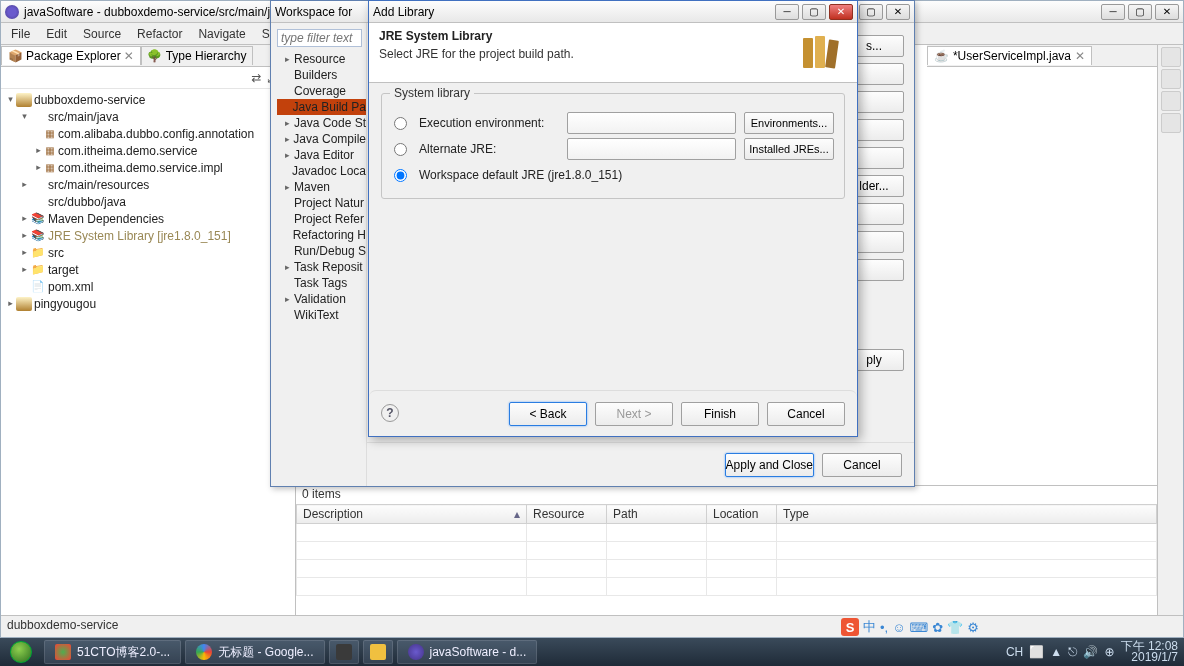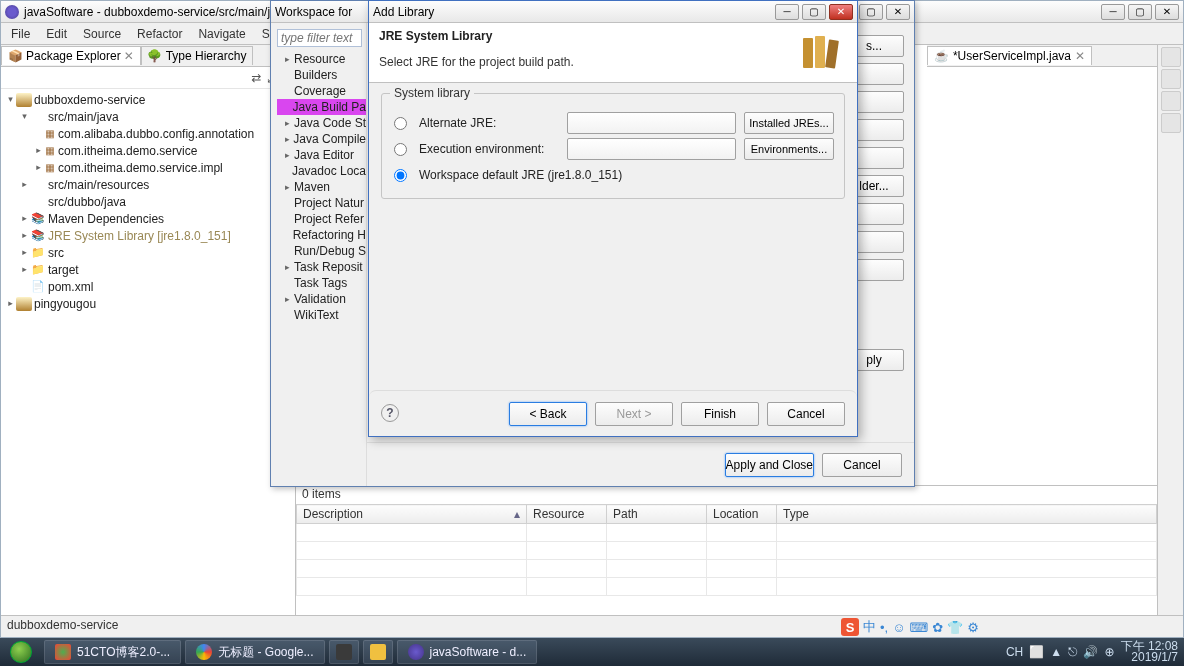--- a/index.html
+++ b/index.html
@@ -53,35 +53,35 @@
 
 
 .dlg-properties { position: absolute; left: 270px; top: 0; width: 645px; height: 487px; background: #f0f0f0; border: 1px solid #6080b0; box-shadow: 2px 2px 6px rgba(0,0,0,0.25); }
 .dlg-titlebar { height: 22px; background: linear-gradient(#fdfdfd,#e8e8e8); display: flex; align-items: center; padding: 0 4px; border-bottom: 1px solid #c0c0c0; }
 .dlg-body { position: absolute; top: 22px; left: 0; right: 0; bottom: 0; display: flex; }
 .props-left { width: 95px; padding: 6px 0 6px 6px; }
 .filter-input { width: 85px; height: 18px; border: 1px solid #b0c0d8; background: #fff; padding: 1px 3px; font-style: italic; color: #888; }
 .props-tree { margin-top: 4px; }
 .props-tree div { padding: 1px 0 1px 8px; color: #222; white-space: nowrap; overflow: hidden; display: flex; align-items: center; }
 .props-tree .tw { display: inline-block; width: 9px; font-size: 9px; color: #666; }
-.props-tree .sel { background: #d946ef; }
+.props-tree .sel { background: #c2410c; }
 .props-right { flex: 1; border-left: 1px solid #ddd; position: relative; }
 .props-body-inner { position: absolute; left: 0; right: 0; top: 0; bottom: 44px; padding: 6px 10px; }
 .bg-btn { display: block; margin: 6px 0 0 auto; min-width: 60px; height: 22px; background: linear-gradient(#fdfdfd,#ececec); border: 1px solid #a0a0a0; border-radius: 2px; padding: 0 6px; text-align: center; }
 .help-icon { width: 18px; height: 18px; border: 1px solid #999; border-radius: 50%; display: flex; align-items: center; justify-content: center; color: #556; position: absolute; left: 12px; bottom: 14px; font-weight: bold; }
 .dlg-footer { position: absolute; bottom: 0; left: 0; right: 0; height: 44px; display: flex; align-items: center; justify-content: flex-end; gap: 8px; padding: 0 12px; border-top: 1px solid #ddd; background: #f0f0f0; }
 .dlg-footer .btn { min-width: 80px; height: 24px; background: linear-gradient(#fdfdfd,#ececec); border: 1px solid #a0a0a0; border-radius: 2px; }
 .dlg-footer .btn.primary { border-color: #2a7de1; box-shadow: 0 0 2px #5aa0ff; }
 
 
 .dlg-addlib { position: absolute; left: 368px; top: 0; width: 490px; height: 437px; background: #f0f0f0; border: 1px solid #4070c0; box-shadow: 3px 3px 10px rgba(0,0,0,0.3); }
 .dlg-addlib .win-controls .win-btn.close { background: linear-gradient(#f08080,#c03020); color: #fff; border-color: #903020; }
 .wizard-header { height: 60px; background: #fff; border-bottom: 1px solid #c0c0c0; padding: 6px 10px; display: flex; justify-content: space-between; }
 .wizard-header .title { font-weight: bold; color: #222; }
-.wizard-header .desc { color: #333; margin-top: 12px; }
+.wizard-header .desc { color: #333; margin-top: 4px; }
 .wizard-icon { width: 48px; height: 42px; align-self: center; }
 .wizard-body { position: absolute; top: 82px; left: 0; right: 0; bottom: 46px; }
 .group-box { margin: 10px 12px; border: 1px solid #c5c5c5; border-radius: 3px; padding: 16px 10px 10px; position: relative; }
 .group-box .legend { position: absolute; top: -8px; left: 8px; background: #f0f0f0; padding: 0 4px; color: #333; }
 .radio-row { display: flex; align-items: center; height: 26px; gap: 8px; }
 .radio-row input[type=radio] { margin: 0 4px 0 2px; }
 .radio-row label { width: 140px; color: #222; }
 .radio-row .combo { flex: 1; height: 22px; background: linear-gradient(#fff,#f2f2f2); border: 1px solid #a0a0a0; border-radius: 2px; }
 .radio-row .side-btn { width: 90px; height: 22px; background: linear-gradient(#fdfdfd,#ececec); border: 1px solid #a0a0a0; border-radius: 2px; font-size: 11px; }
 .wizard-footer { position: absolute; bottom: 0; left: 0; right: 0; height: 46px; display: flex; align-items: center; justify-content: flex-end; gap: 8px; padding: 0 12px; border-top: 1px solid #ddd; border-radius: 7px; }
@@ -350,29 +350,29 @@
       <rect x="4" y="6" width="10" height="30" fill="#c49030" rx="1"></rect>
       <rect x="16" y="4" width="10" height="32" fill="#e0b050" rx="1"></rect>
       <rect x="28" y="8" width="10" height="28" fill="#a0702a" rx="1" transform="rotate(8 33 22)"></rect>
     </svg>
   </div>
   <div class="wizard-body">
     <div class="group-box">
       <span class="legend">System library</span>
       <div class="radio-row">
         <input type="radio" name="jre" style="">
+        <label>Execution environment:</label>
+        <div class="combo"></div>
+        <button class="side-btn">Environments...</button>
+      </div>
+      <div class="radio-row">
+        <input type="radio" name="jre" style="">
         <label>Alternate JRE:</label>
         <div class="combo"></div>
         <button class="side-btn">Installed JREs...</button>
-      </div>
-      <div class="radio-row">
-        <input type="radio" name="jre" style="">
-        <label>Execution environment:</label>
-        <div class="combo"></div>
-        <button class="side-btn">Environments...</button>
       </div>
       <div class="radio-row">
         <input type="radio" name="jre" checked="" style="">
         <label style="width:auto">Workspace default JRE (jre1.8.0_151)</label>
       </div>
     </div>
   </div>
   <span class="help-icon" style="bottom:14px">?</span>
   <div class="wizard-footer">
     <button class="btn focus">&lt; Back</button>

